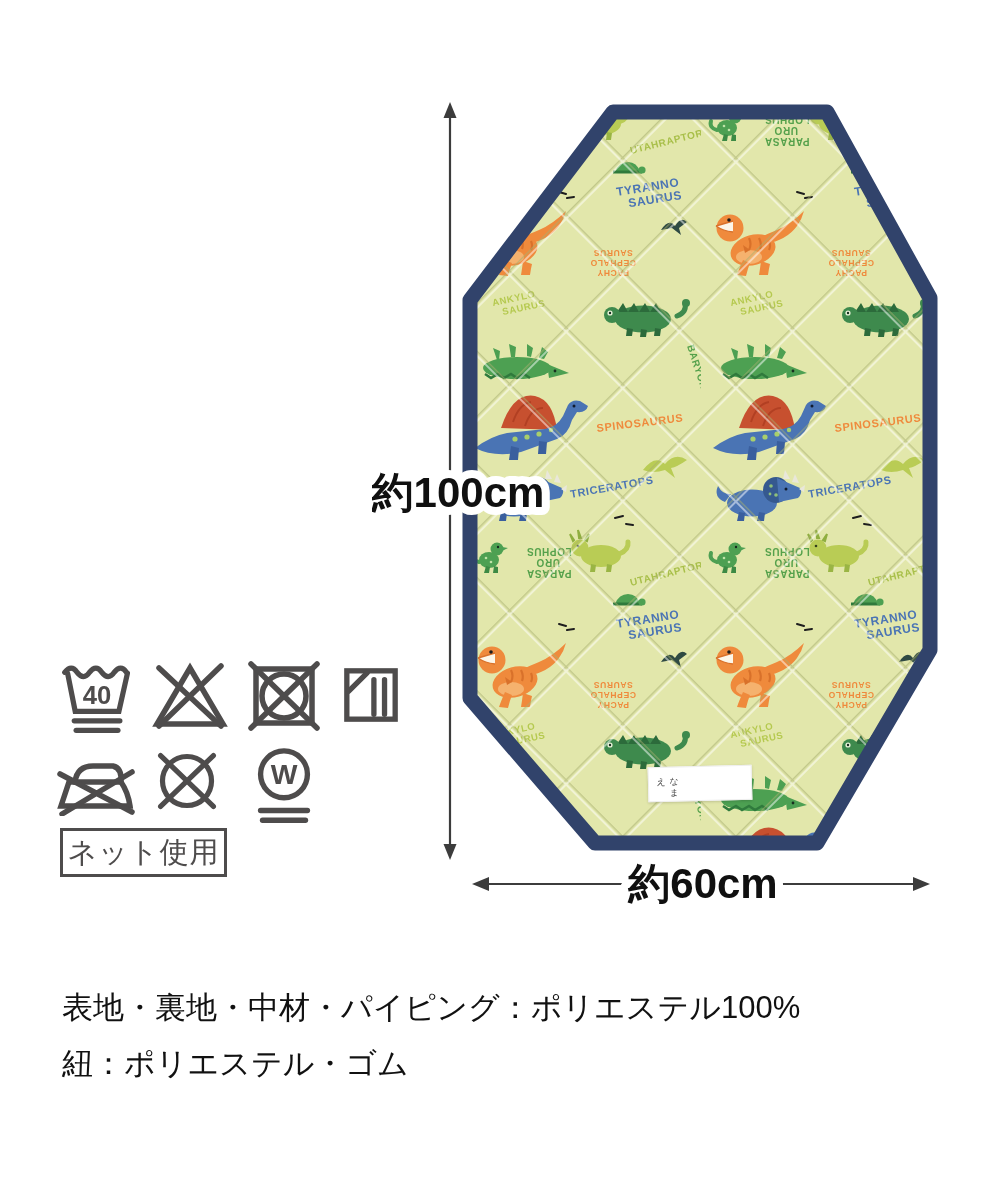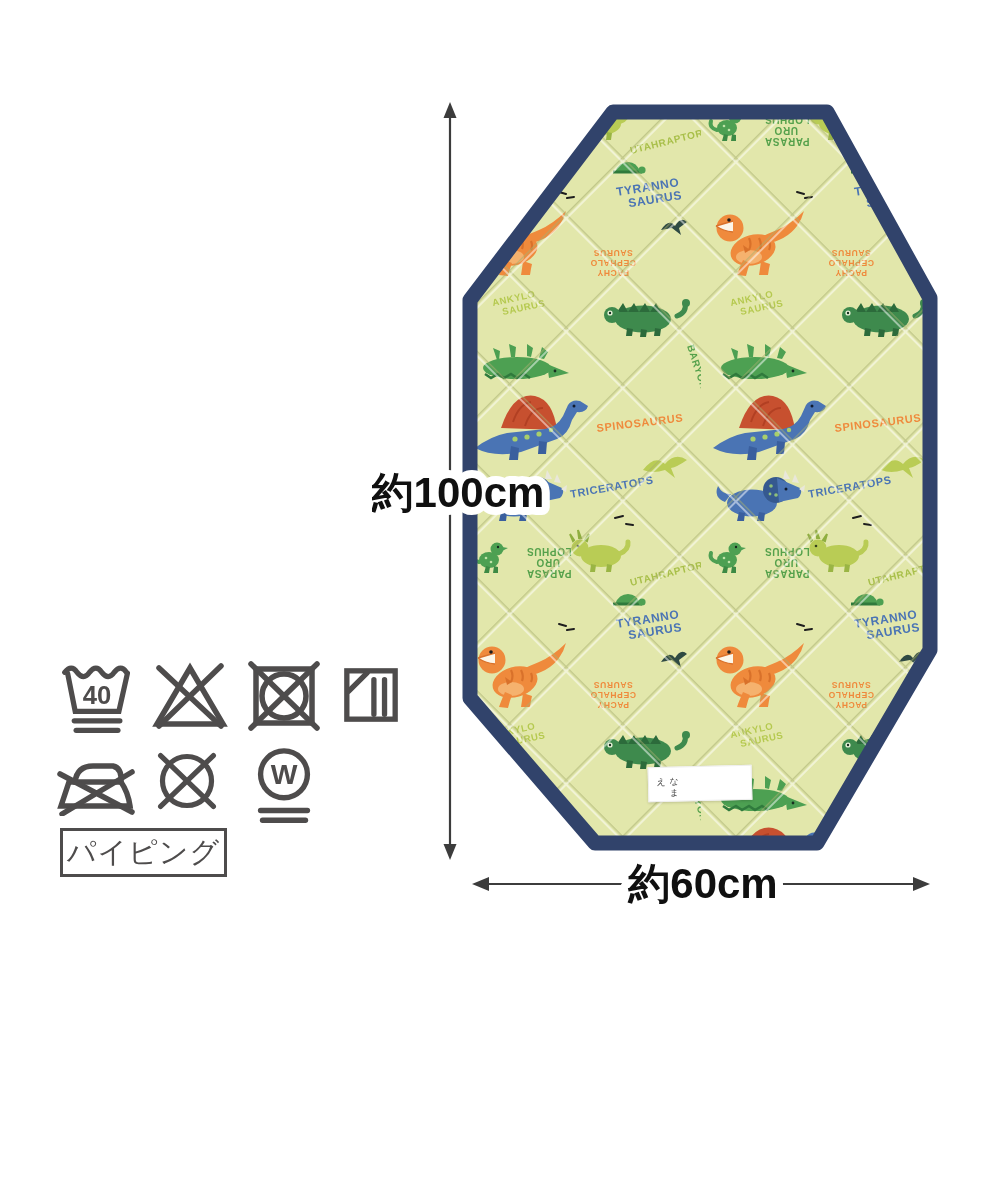--- a/index.html
+++ b/index.html
@@ -75,21 +75,21 @@
       <path class="care-stroke" d="M12,8 L68,62 M68,8 L12,62"></path>
     </svg>
 
     <svg style="left:254px;top:748px" width="60" height="82" viewBox="0 0 60 84">
       <circle class="care-stroke" cx="30" cy="27" r="24"></circle>
       <text class="care-num" x="30" y="37" text-anchor="middle" font-size="29">W</text>
       <path class="care-stroke" d="M6,64 H54"></path>
       <path class="care-stroke" d="M8,74 H52"></path>
     </svg>
     <div class="net-box">
-      <span>パイピング</span>
+      <span>ネット使用</span>
     </div>
   </div>
 
   <svg class="mat-svg" width="494" height="760" viewBox="0 0 494 760">
     <defs>
       <polygon id="matOutline" points="160,12 374,12 477,198 477,550 364,743 142,743 17,598 17,200"></polygon>
 
       <pattern id="quiltPat" width="80" height="80" patternUnits="userSpaceOnUse" patternTransform="rotate(45)">
         <path d="M0,0 H80 M0,0 V80" stroke="#a8ae6e" stroke-width="3" opacity="0.55" fill="none"></path>
         <path d="M0,4 H80 M4,0 V80" stroke="#ffffff" stroke-width="2" opacity="0.5" fill="none"></path>
@@ -236,14 +236,18 @@
     <text class="dim-text" x="86" y="407" text-anchor="middle">約100cm</text>
   </svg>
 
   <svg class="dim-svg" style="left:468px;top:858px" width="466" height="52" viewBox="0 0 466 52">
     <line class="dim-line" x1="14" y1="26" x2="452" y2="26"></line>
     <path class="dim-head" d="M4,26 l17,-7 v14 z"></path>
     <path class="dim-head" d="M462,26 l-17,-7 v14 z"></path>
     <text class="dim-text" x="235" y="40" text-anchor="middle">約60cm</text>
   </svg>
 
+  <div class="materials">
+    <div>表地・裏地・中材・パイピング：ポリエステル100%</div>
+    <div>紐：ポリエステル・ゴム</div>
+  </div>
 
 </div>
 
 </body></html>

